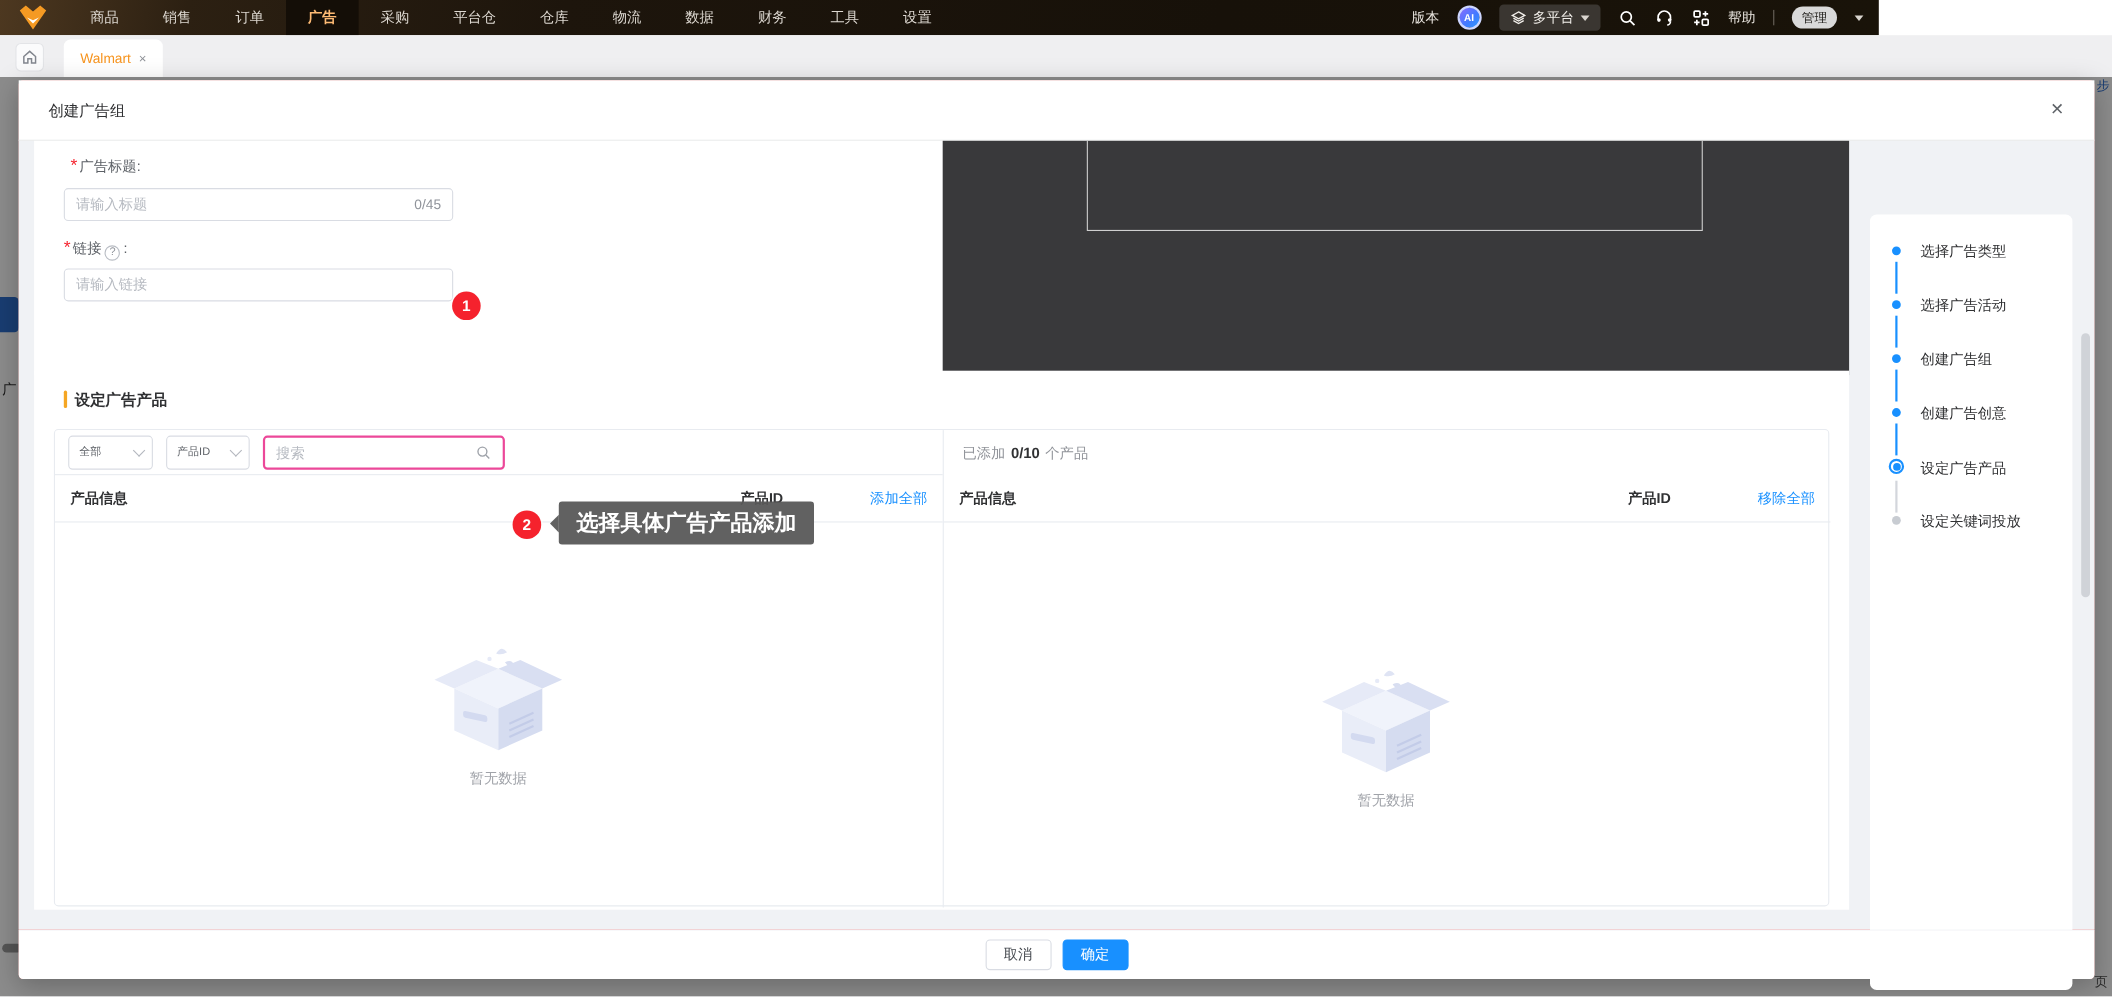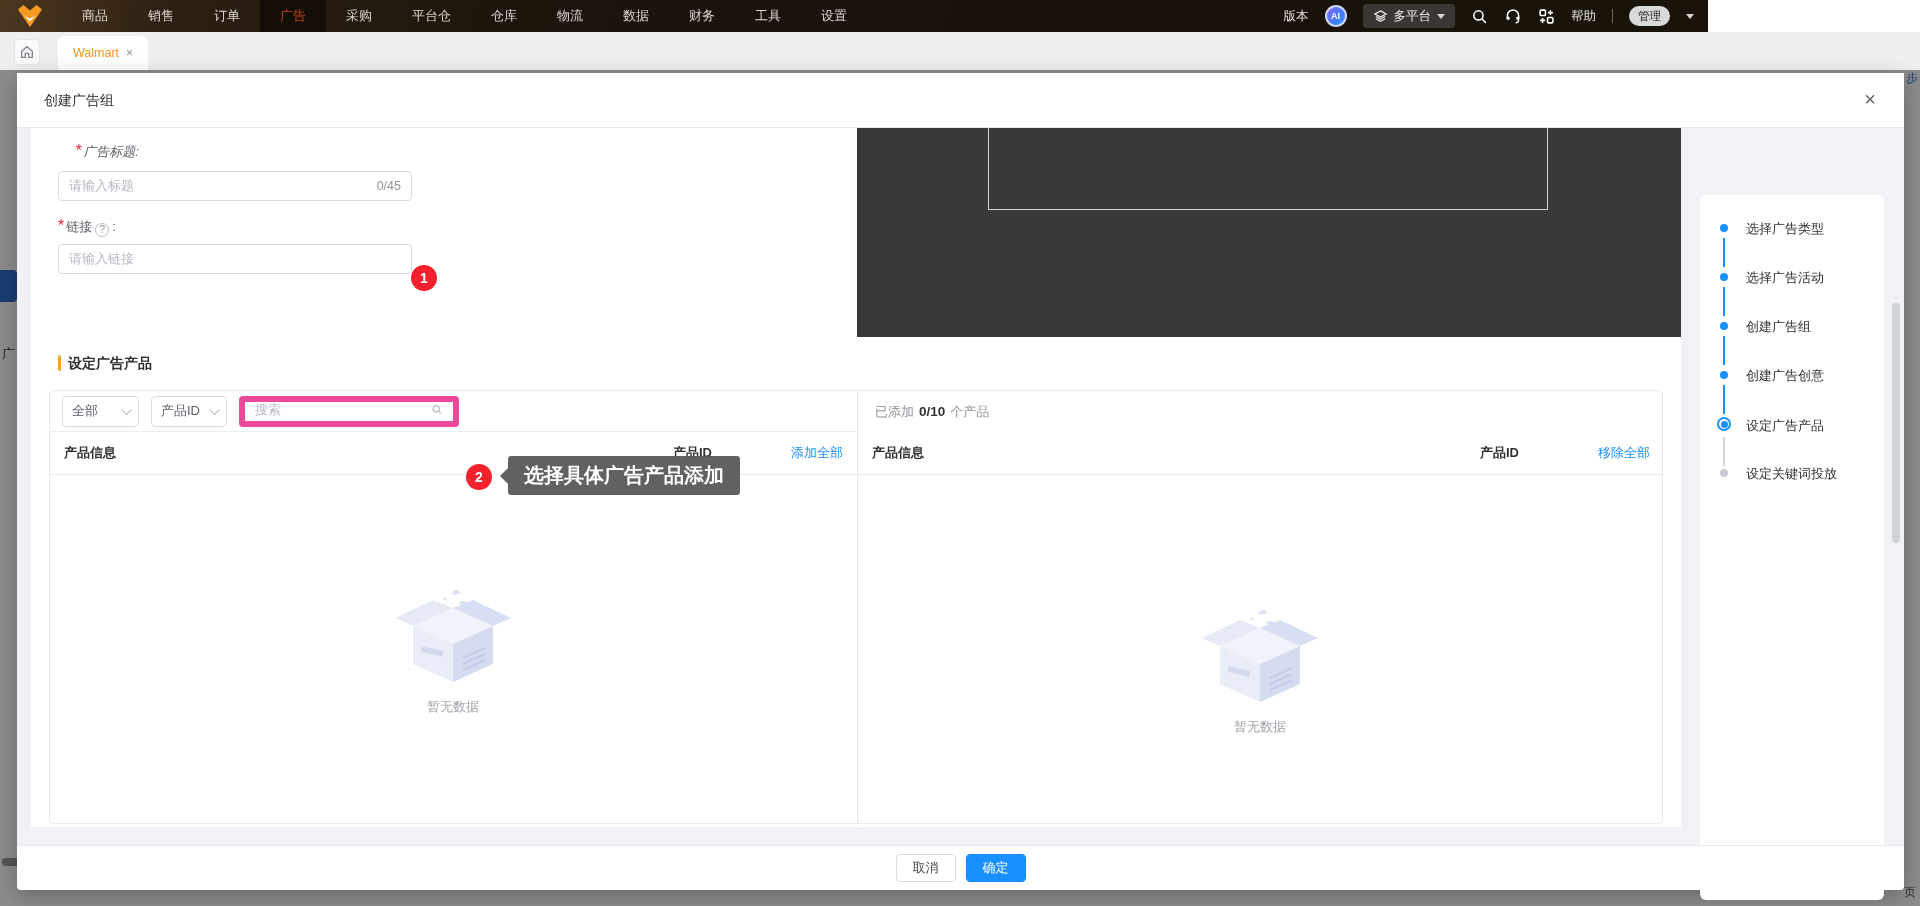--- a/index.html
+++ b/index.html
@@ -8,21 +8,21 @@
   .abs { position:absolute; }
   #app { position:relative; width:1920px; height:906px; }
 
   
   .navbar { left:0; top:0; width:1708px; height:32px;
     background:linear-gradient(100deg,#4d3820 0%,#2c2012 10%,#1d150c 30%,#171109 65%,#191309 100%);
     display:flex; align-items:center; z-index:50; }
   .nav-logo { margin-left:16px; margin-right:18px; display:flex; align-items:center; }
   .nav-item { height:32px; line-height:32px; padding:0 20px; font-size:13px; color:#ddd8d1;
     cursor:pointer; white-space:nowrap; }
-  .nav-item.active { background:#140e07; color:#c2410c; font-weight:normal; }
+  .nav-item.active { background:#140e07; color:#fdba74; font-weight:bold; }
   .nav-right { margin-left:auto; display:flex; align-items:center; gap:16px; margin-right:14px; }
   .nav-version { font-size:12.5px; color:#e8e4de; }
   .ai-badge { width:22px; height:22px; border-radius:50%;
     background:linear-gradient(135deg,#8a6bff 0%,#3f7bff 60%,#2f9bff 100%);
     border:2px solid #cdd6ff; color:#fff; font-size:9px; font-weight:bold;
     display:flex; align-items:center; justify-content:center; }
   .platform-pill { height:24px; background:#3a3631; border-radius:4px; display:flex;
     align-items:center; gap:6px; padding:0 10px; color:#f2efea; font-size:12.5px; cursor:pointer; }
   .caret-down { width:0; height:0; border-left:4px solid transparent; border-right:4px solid transparent;
     border-top:5px solid #d9d5cf; }
@@ -104,25 +104,25 @@
   
   .section-card { left:14px; top:209px; width:1650px; height:490px; background:#fff; }
   .section-bar { position:absolute; left:27px; top:18px; width:3px; height:16px; background:#f5a623; border-radius:2px; }
   .section-title { position:absolute; left:37px; top:18px; font-size:14px; font-weight:bold; color:#303133; }
   .picker { position:absolute; left:18px; top:53px; width:1614px; height:434px;
     border:1px solid #e8ebf0; border-radius:4px; }
   .picker-divider { position:absolute; left:807px; top:0; width:1px; height:434px; background:#e8ebf0; }
   .picker-toprow { position:absolute; left:0; top:0; width:807px; height:41px; border-bottom:1px solid #e8ebf0;
     display:flex; align-items:center; padding-left:12px; gap:12px; }
   .select-box { height:31px; border:1px solid #d9dce3; border-radius:4px; display:flex; align-items:center;
-    justify-content:space-between; padding:0 9px; font-size:13px; color:#5c6066; cursor:pointer; background:#fff; }
+    justify-content:space-between; padding:0 9px; font-size:10px; color:#5c6066; cursor:pointer; background:#fff; }
   .chev { width:8px; height:8px; border-right:1.5px solid #b3b7be; border-bottom:1.5px solid #b3b7be;
     transform:rotate(45deg) translateY(-2px); margin-left:8px; }
-  .search-box { width:220px; height:31px; border:6px solid #ec4899; border-radius:4px; display:flex;
-    align-items:flex-start; padding:0 10px; background:#fff; }
+  .search-box { width:220px; height:31px; border:2px solid #ec4899; border-radius:4px; display:flex;
+    align-items:center; padding:0 10px; background:#fff; }
   .search-box input { border:none; outline:none; flex:1; font-size:13px; font-family:inherit; }
   .search-box input::placeholder { color:#b6bac1; }
   .added-row { position:absolute; left:808px; top:0; width:806px; height:41px; display:flex;
     align-items:center; padding-left:17px; font-size:13px; color:#909399; gap:5px; }
   .added-count { color:#303133; font-weight:bold; font-size:13.5px; }
   .th-row { position:absolute; height:43px; display:flex; align-items:center; padding:0 14px;
     border-bottom:1px solid #e8ebf0; font-size:13px; }
   .th-info { flex:1; font-weight:bold; color:#303133; }
   .th-id { width:90px; font-weight:bold; color:#303133; }
   .th-action { width:80px; text-align:right; color:#1890ff; cursor:pointer; font-weight:normal; }
@@ -227,21 +227,21 @@
   <div class="modal abs">
 
     <div class="modal-header abs">
       <div class="modal-title abs">创建广告组</div>
       <div class="modal-close abs">×</div>
     </div>
 
     <div class="modal-body abs">
 
       <div class="form-card abs">
-        <div class="abs" style="left:44px; top:14px;font-style:italic;">
+        <div class="abs" style="left:33px; top:14px;">
           <span class="req-star">*</span><span class="field-label">广告标题:</span>
         </div>
         <div class="input-box" style="left:27px; top:43px;">
           <input type="text" placeholder="请输入标题" style="">
           <span class="input-counter">0/45</span>
         </div>
         <div class="abs" style="left:27px; top:89px;">
           <span class="req-star">*</span><span class="field-label">链接</span><span class="q-circle">?</span><span class="field-label">:</span>
         </div>
         <div class="input-box" style="left:27px; top:116px;">

